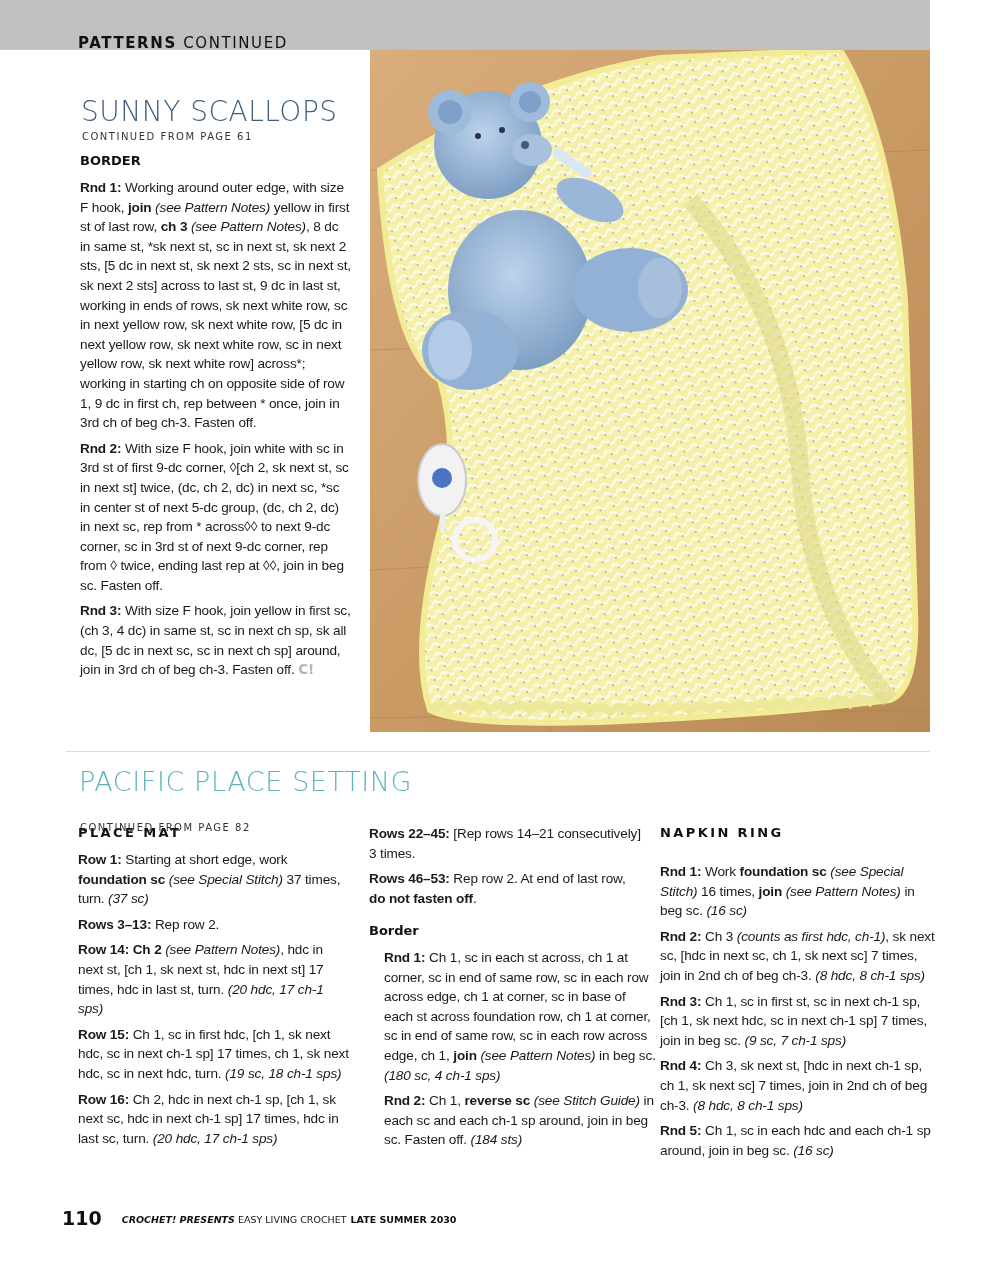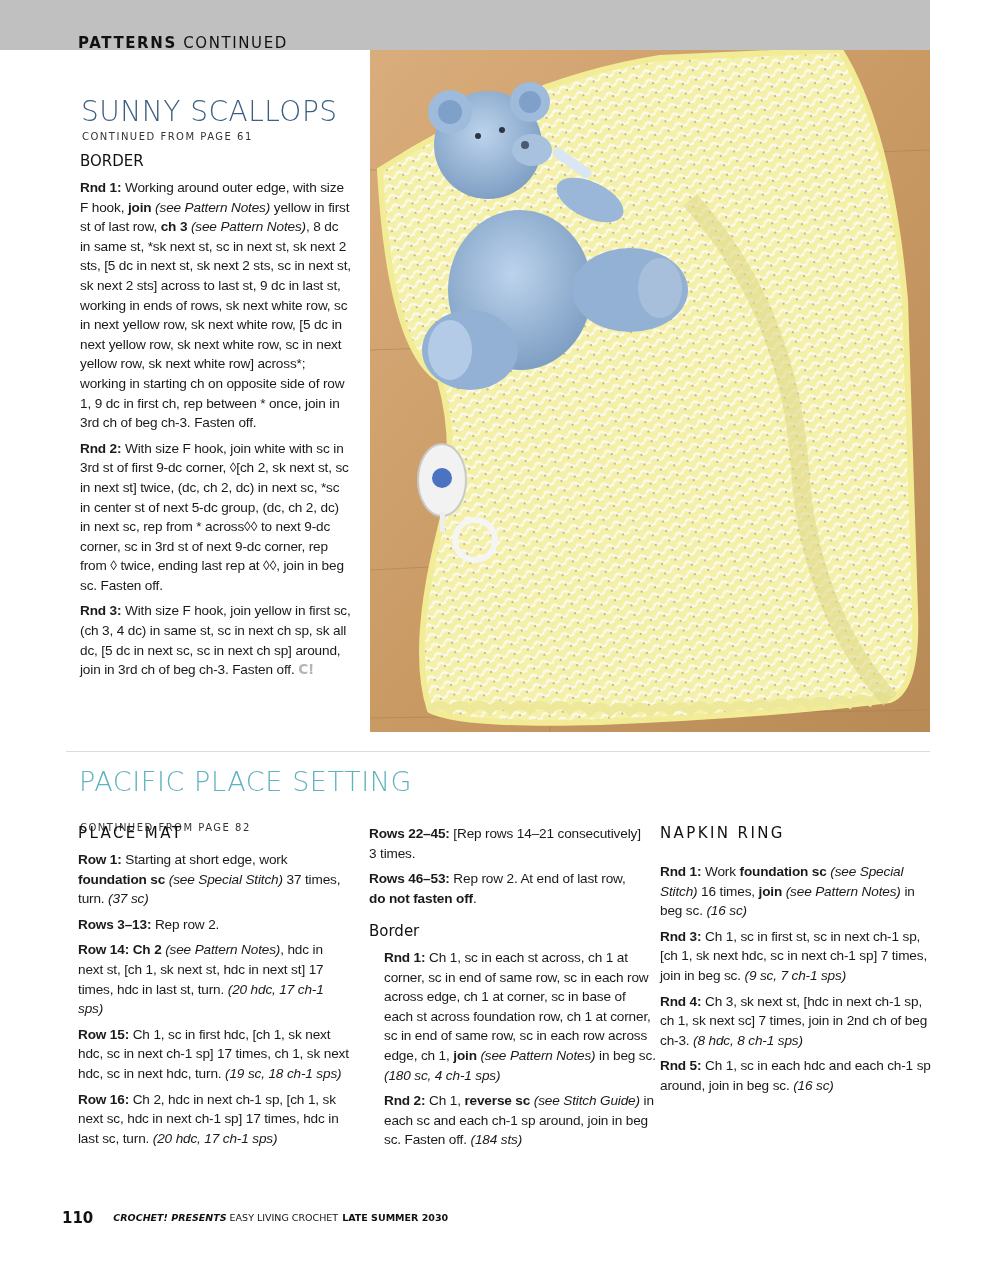--- a/index.html
+++ b/index.html
@@ -14,30 +14,30 @@
   .photo { position: absolute; left: 370px; top: 50px; width: 560px; height: 682px; overflow: hidden; background: #c79e6a; }
   .photo svg { width: 100%; height: 100%; display: block; }
 
   .col { position: absolute; font-size: 13.6px; line-height: 19.6px; letter-spacing: -0.15px; }
   .col p { margin-bottom: 6px; }
   .col b { font-weight: 700; }
   .col i { font-style: italic; }
 
   .title-sunny { position: absolute; left: 81px; top: 95px; font-family: "DejaVu Sans", sans-serif; font-weight: 300; font-size: 28px; letter-spacing: 0.5px; color: #3f5f80; line-height: 34px; text-align: right; }
   .cont-from { position: absolute; font-family: "DejaVu Sans", sans-serif; font-size: 10px; letter-spacing: 1.5px; color: #333; line-height: 14px; }
-  .sub-head { position: absolute; font-family: "DejaVu Sans", sans-serif; font-weight: 400; font-size: 15px; color: #111; line-height: 18px; }
+  .sub-head { position: absolute; font-family: "DejaVu Sans", sans-serif; font-weight: 700; font-size: 13px; color: #111; line-height: 18px; }
   .sub-head.wide { letter-spacing: 2.4px; }
 
   .divider { position: absolute; left: 66px; top: 751px; width: 864px; height: 1px; background: #dcdcdc; }
   .title-pacific { position: absolute; left: 79px; top: 765px; font-family: "DejaVu Sans", sans-serif; font-weight: 300; font-size: 27px; letter-spacing: 0.6px; color: #5fb3bf; line-height: 34px; }
 
   .cmark { color: #b5b5b5; font-weight: 700; font-family: "DejaVu Sans", sans-serif; }
 
   .footer { position: absolute; left: 62px; top: 1210px; font-family: "DejaVu Sans", sans-serif; font-size: 9.5px; color: #111; line-height: 16px; white-space: nowrap; }
-  .footer .pgnum { font-size: 15px; font-weight: 700; margin-right: 20px; vertical-align: -2px; }
+  .footer .pgnum { font-size: 19px; font-weight: 700; margin-right: 20px; vertical-align: -2px; }
   .footer .pub { font-weight: 700; font-style: italic; }
   .footer .issue { font-weight: 700; margin-left: 4px; }
 </style>
 </head>
 <body>
 
 <div class="topbar"></div>
 <div class="section-header"><b>PATTERNS</b> <span class="light">CONTINUED</span></div>
 
 <div class="photo" title="Yellow and white scalloped crochet baby blanket with blue teddy bear and baby rattle on wooden floor">
@@ -131,20 +131,21 @@
 </div>
 <div class="sub-head" style="left:369px; top:922px;">Border</div>
 <div class="col" style="left:384px; top:948px; width:272px;">
   <p><b>Rnd 1:</b><span> Ch 1, sc in each st across, ch 1 at corner, sc in end of same row, sc in each row across edge, ch 1 at corner, sc in base of each st across foundation row, ch 1 at corner, sc in end of same row, sc in each row across edge, ch 1, </span><b>join</b><i> (see Pattern Notes)</i><span> in beg sc. </span><i>(180 sc, 4 ch-1 sps)</i></p>
   <p><b>Rnd 2:</b><span> Ch 1, </span><b>reverse sc</b><i> (see Stitch Guide)</i><span> in each sc and each ch-1 sp around, join in beg sc. Fasten off. </span><i>(184 sts)</i></p>
 </div>
 
 <div class="sub-head wide" style="left:660px; top:824px;">NAPKIN RING</div>
 <div class="col" style="left:660px; top:862px; width:275px;">
   <p><b>Rnd 1:</b><span> Work </span><b>foundation sc</b><i> (see Special Stitch)</i><span> 16 times, </span><b>join</b><i> (see Pattern Notes)</i><span> in beg sc. </span><i>(16 sc)</i></p>
+  <p><b>Rnd 2:</b><span> Ch 3 </span><i>(counts as first hdc, ch-1)</i><span>, sk next sc, [hdc in next sc, ch 1, sk next sc] 7 times, join in 2nd ch of beg ch-3. </span><i>(8 hdc, 8 ch-1 sps)</i></p>
   <p><b>Rnd 3:</b><span> Ch 1, sc in first st, sc in next ch-1 sp, [ch 1, sk next hdc, sc in next ch-1 sp] 7 times, join in beg sc. </span><i>(9 sc, 7 ch-1 sps)</i></p>
   <p><b>Rnd 4:</b><span> Ch 3, sk next st, [hdc in next ch-1 sp, ch 1, sk next sc] 7 times, join in 2nd ch of beg ch-3. </span><i>(8 hdc, 8 ch-1 sps)</i></p>
   <p><b>Rnd 5:</b><span> Ch 1, sc in each hdc and each ch-1 sp around, join in beg sc. </span><i>(16 sc)</i></p>
 </div>
 
 <div class="footer">
   <span class="pgnum">110</span><span class="pub">CROCHET! PRESENTS</span><span> EASY LIVING CROCHET</span><span class="issue">LATE SUMMER 2030</span>
 </div>
 
 </body></html>

